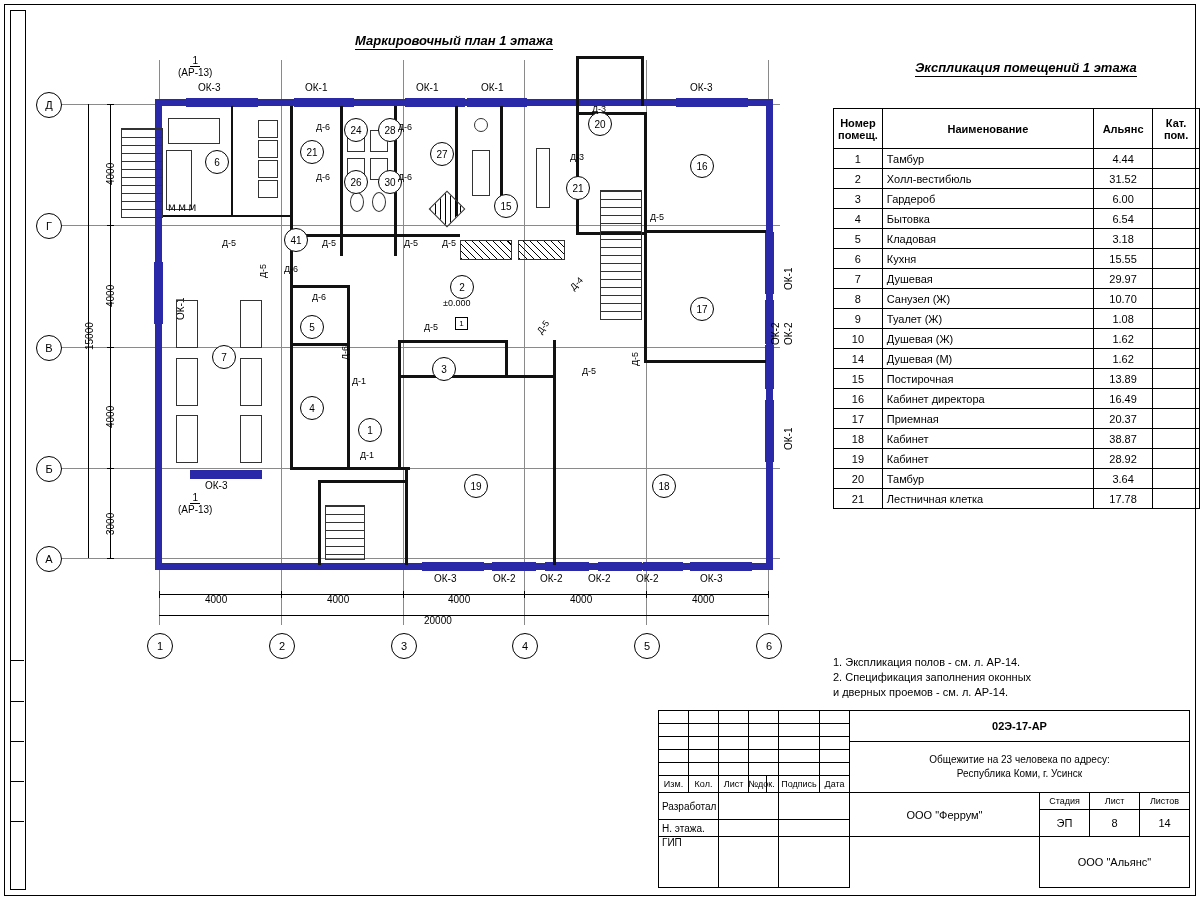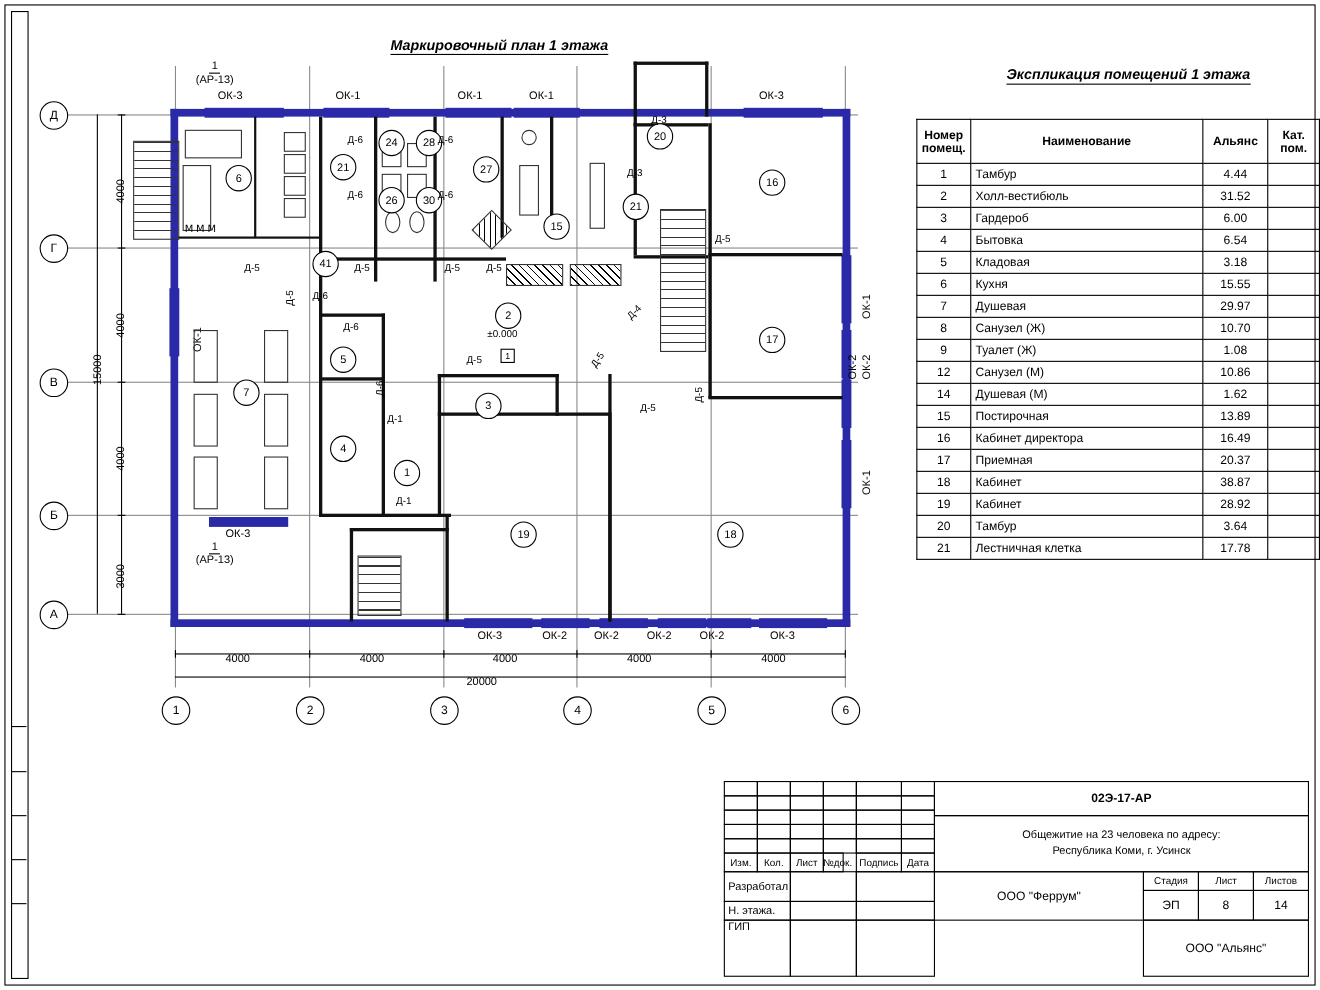--- a/index.html
+++ b/index.html
@@ -418,23 +418,23 @@
           <td class="c-area">10.70</td>
           <td class="c-cat"></td>
         </tr>
         <tr>
           <td class="c-num">9</td>
           <td class="c-name">Туалет (Ж)</td>
           <td class="c-area">1.08</td>
           <td class="c-cat"></td>
         </tr>
         <tr>
-          <td class="c-num">12</td>
-          <td class="c-name">Санузел (М)</td>
-          <td class="c-area">10.86</td>
+          <td class="c-num">10</td>
+          <td class="c-name">Душевая (Ж)</td>
+          <td class="c-area">1.62</td>
           <td class="c-cat"></td>
         </tr>
         <tr>
           <td class="c-num">14</td>
           <td class="c-name">Душевая (М)</td>
           <td class="c-area">1.62</td>
           <td class="c-cat"></td>
         </tr>
         <tr>
           <td class="c-num">15</td>
@@ -474,20 +474,25 @@
         </tr>
         <tr>
           <td class="c-num">21</td>
           <td class="c-name">Лестничная клетка</td>
           <td class="c-area">17.78</td>
           <td class="c-cat"></td>
         </tr>
       </tbody>
   </table>
 
+  <div class="notes">
+    <div>1. Экспликация полов - см. л. АР-14.</div>
+    <div>2. Спецификация заполнения оконных</div>
+    <div>    и дверных проемов - см. л. АР-14.</div>
+  </div>
 
   <div class="stamp">
 
     <div class="cell" style="left:0;top:0;width:31px;height:14px;"></div>
     <div class="cell" style="left:30px;top:0;width:31px;height:14px;"></div>
     <div class="cell" style="left:60px;top:0;width:31px;height:14px;"></div>
     <div class="cell" style="left:90px;top:0;width:31px;height:14px;"></div>
     <div class="cell" style="left:120px;top:0;width:42px;height:14px;"></div>
     <div class="cell" style="left:161px;top:0;width:31px;height:14px;"></div>
     <div class="cell" style="left:0;top:13px;width:31px;height:14px;"></div>

